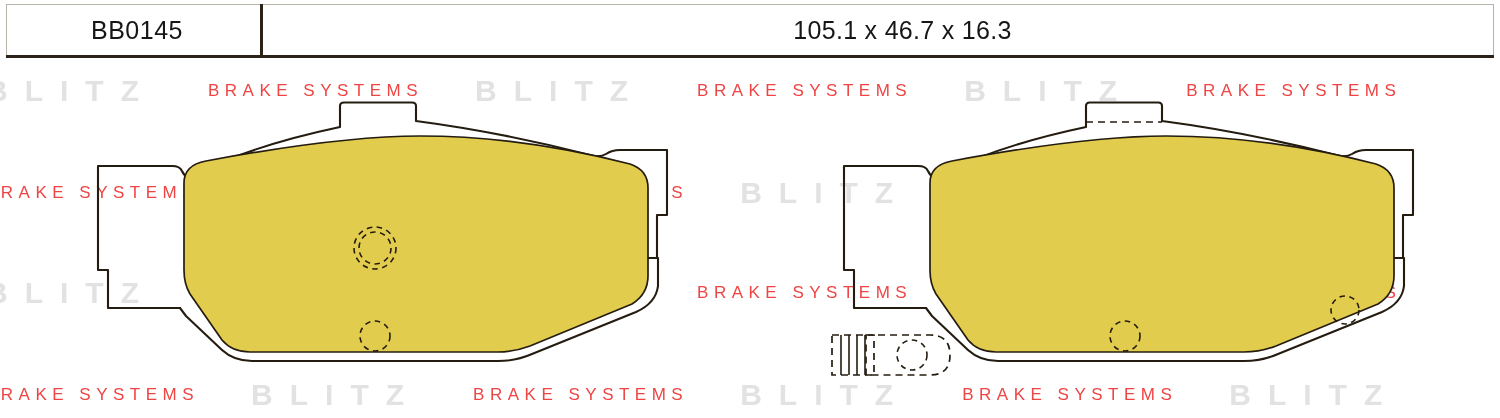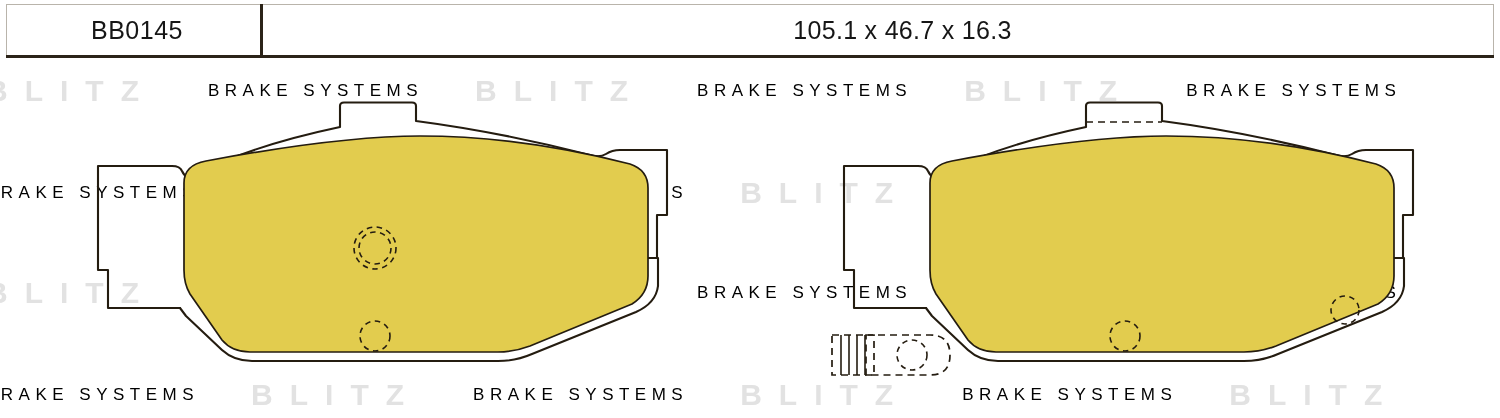--- a/index.html
+++ b/index.html
@@ -46,21 +46,21 @@
   
   .wm-layer{position:absolute;left:0;top:58px;width:1500px;height:360px;
     overflow:hidden;z-index:1;pointer-events:none;}
   .wm-row{position:absolute;white-space:nowrap;display:flex;align-items:center;}
   .wm-blitz{
     font-size:30px;font-weight:bold;letter-spacing:17px;
     color:#e2e2e2;font-family:"Liberation Sans", sans-serif;
   }
   .wm-brake{
     font-size:17px;letter-spacing:5.5px;
-    color:#000000;font-family:"Liberation Sans", sans-serif;
+    color:#ef4444;font-family:"Liberation Sans", sans-serif;
   }
   .wm-gap{display:inline-block;width:52px;}
 
   
   .art{position:absolute;left:0;top:58px;width:1500px;height:360px;z-index:3;}
   .art svg{display:block;}
 
   
   .fric{fill:#e2cc4e;}
   .plate{fill:#ffffff;}

